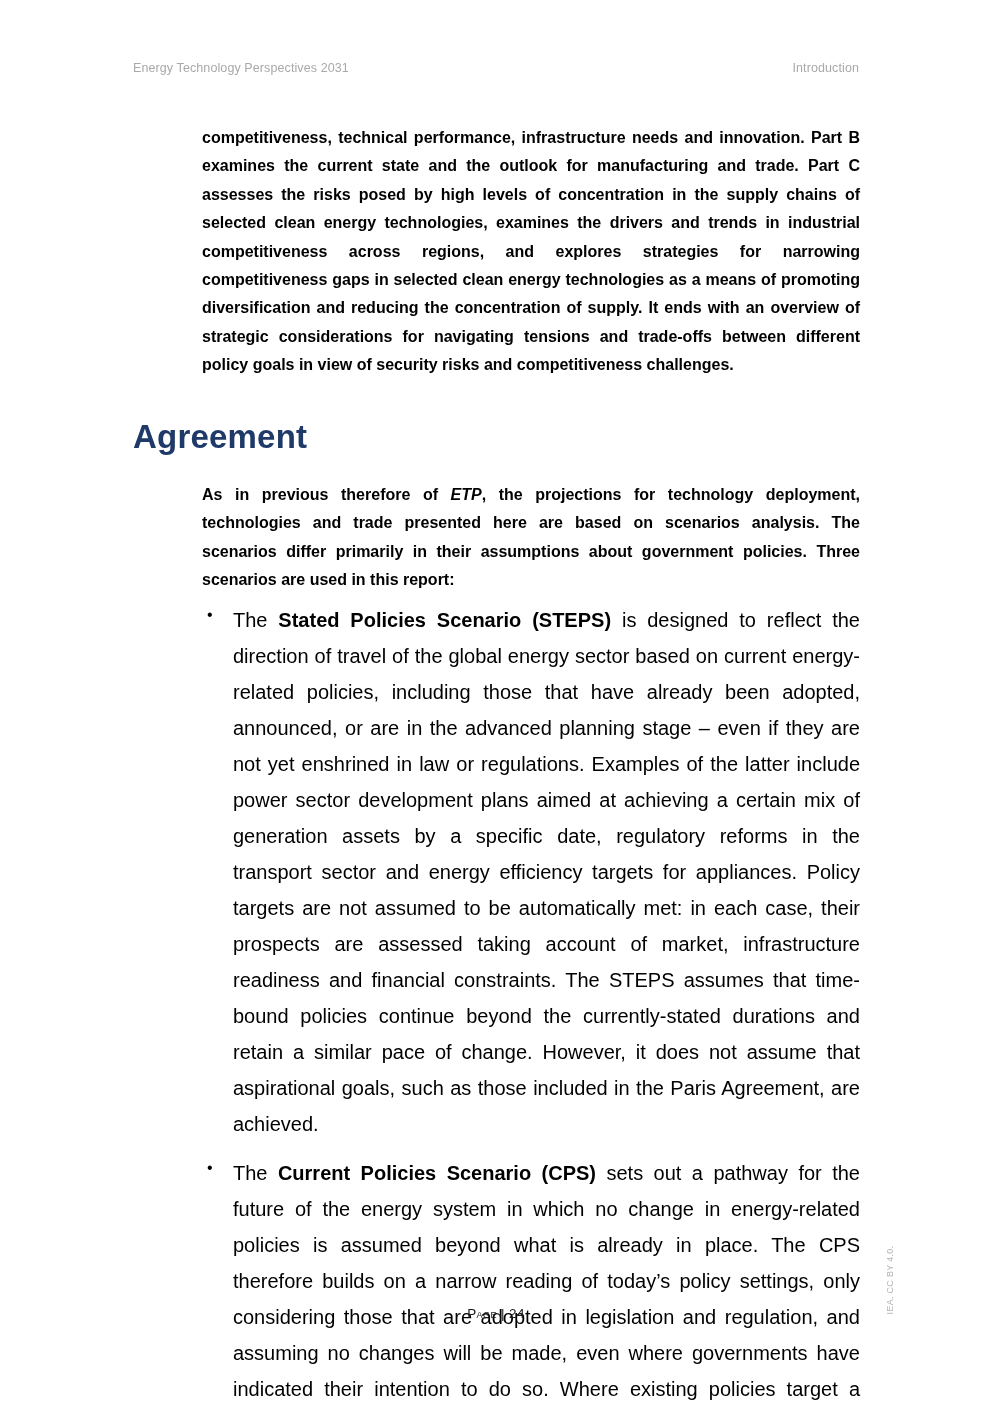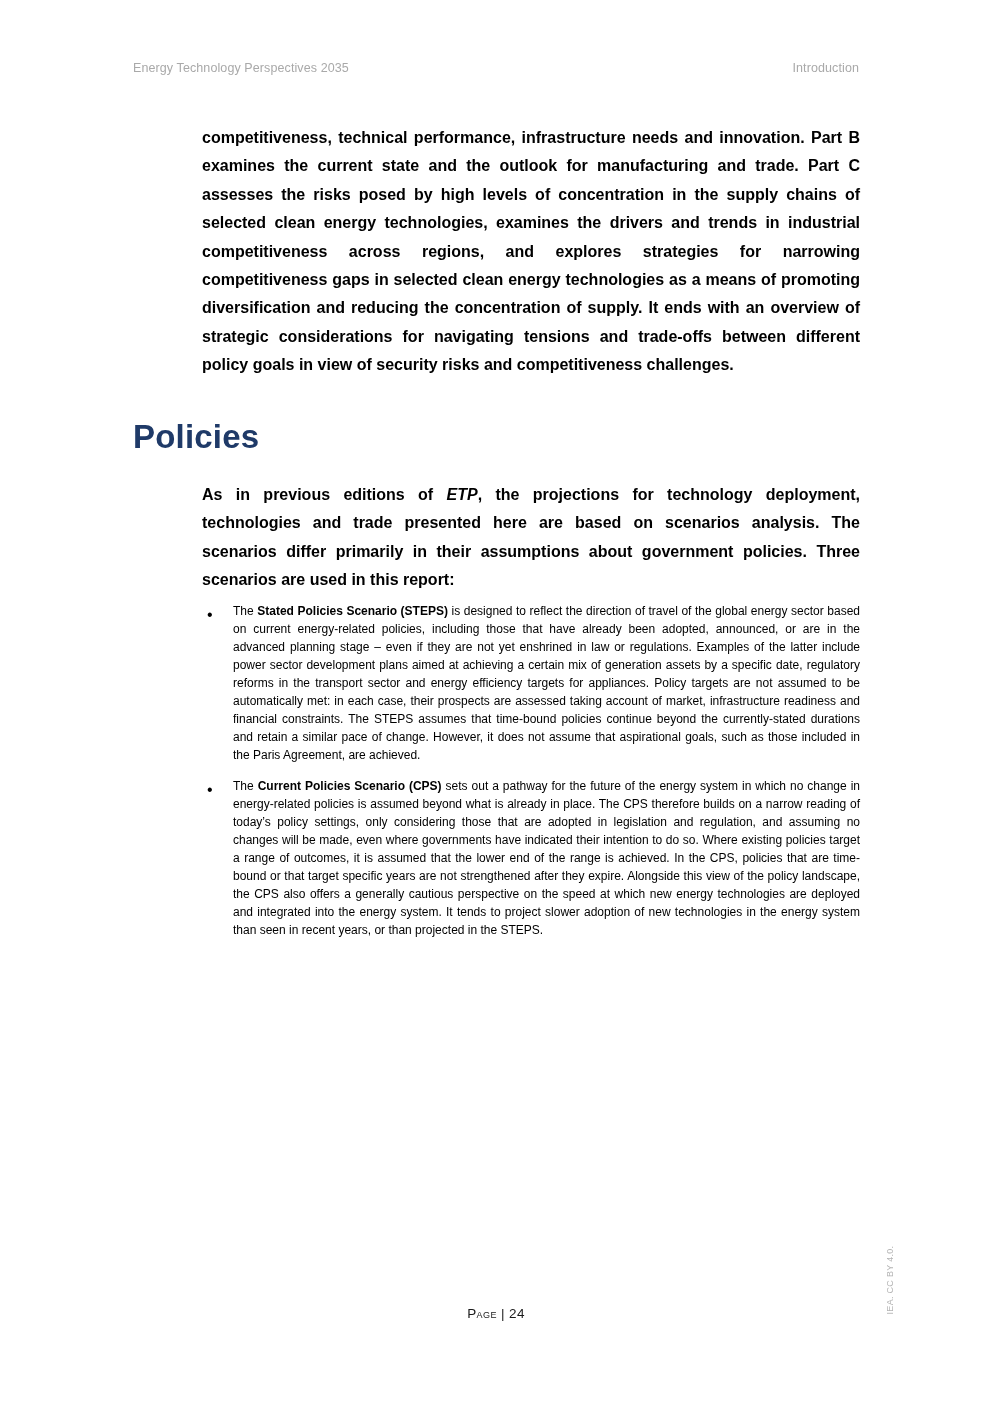--- a/index.html
+++ b/index.html
@@ -65,22 +65,22 @@
     margin-bottom: 13px;
   }
   .bullet-marker {
     flex: 0 0 31px;
     font-size: 16px;
     line-height: 26.6px;
     padding-left: 5px;
   }
   .bullet-text {
     flex: 1;
-    font-size: 12px;
-    line-height: 18px;
+    font-size: 20px;
+    line-height: 36px;
     text-align: justify;
   }
   .bullet-text .scenario-bold { font-weight: bold; }
   .page-footer {
     position: absolute;
     left: 133px;
     top: 1306px;
     width: 726px;
     text-align: center;
     font-size: 13.5px;
@@ -100,29 +100,29 @@
     color: #b3b3b3;
     white-space: nowrap;
     text-align: center;
     letter-spacing: 0.3px;
   }
 </style>
 </head>
 <body>
 
 <header class="page-header">
-  <span>Energy Technology Perspectives 2035</span>
+  <span>Energy Technology Perspectives 2031</span>
   <span>Introduction</span>
 </header>
 
 <p class="intro-para">competitiveness, technical performance, infrastructure needs and innovation. Part B examines the current state and the outlook for manufacturing and trade. Part C assesses the risks posed by high levels of concentration in the supply chains of selected clean energy technologies, examines the drivers and trends in industrial competitiveness across regions, and explores strategies for narrowing competitiveness gaps in selected clean energy technologies as a means of promoting diversification and reducing the concentration of supply. It ends with an overview of strategic considerations for navigating tensions and trade-offs between different policy goals in view of security risks and competitiveness challenges.</p>
 
-<h1 class="section-title">Policies</h1>
+<h1 class="section-title">Agreement</h1>
 
-<p class="lead-para"><span>As in previous editions of </span><span class="etp-italic">ETP</span><span>, the projections for technology deployment, technologies and trade presented here are based on scenarios analysis. The scenarios differ primarily in their assumptions about government policies. Three scenarios are used in this report:</span></p>
+<p class="lead-para"><span>As in previous therefore of </span><span class="etp-italic">ETP</span><span>, the projections for technology deployment, technologies and trade presented here are based on scenarios analysis. The scenarios differ primarily in their assumptions about government policies. Three scenarios are used in this report:</span></p>
 
 <ul class="bullet-list">
   <li class="bullet-item">
     <span class="bullet-marker">•</span>
     <span class="bullet-text"><span>The </span><span class="scenario-bold">Stated Policies Scenario (STEPS)</span><span> is designed to reflect the direction of travel of the global energy sector based on current energy-related policies, including those that have already been adopted, announced, or are in the advanced planning stage – even if they are not yet enshrined in law or regulations. Examples of the latter include power sector development plans aimed at achieving a certain mix of generation assets by a specific date, regulatory reforms in the transport sector and energy efficiency targets for appliances. Policy targets are not assumed to be automatically met: in each case, their prospects are assessed taking account of market, infrastructure readiness and financial constraints. The STEPS assumes that time-bound policies continue beyond the currently-stated durations and retain a similar pace of change. However, it does not assume that aspirational goals, such as those included in the Paris Agreement, are achieved.</span></span>
   </li>
   <li class="bullet-item">
     <span class="bullet-marker">•</span>
     <span class="bullet-text"><span>The </span><span class="scenario-bold">Current Policies Scenario (CPS)</span><span> sets out a pathway for the future of the energy system in which no change in energy-related policies is assumed beyond what is already in place. The CPS therefore builds on a narrow reading of today’s policy settings, only considering those that are adopted in legislation and regulation, and assuming no changes will be made, even where governments have indicated their intention to do so. Where existing policies target a range of outcomes, it is assumed that the lower end of the range is achieved. In the CPS, policies that are time-bound or that target specific years are not strengthened after they expire. Alongside this view of the policy landscape, the CPS also offers a generally cautious perspective on the speed at which new energy technologies are deployed and integrated into the energy system. It tends to project slower adoption of new technologies in the energy system than seen in recent years, or than projected in the STEPS.</span></span>
   </li>

